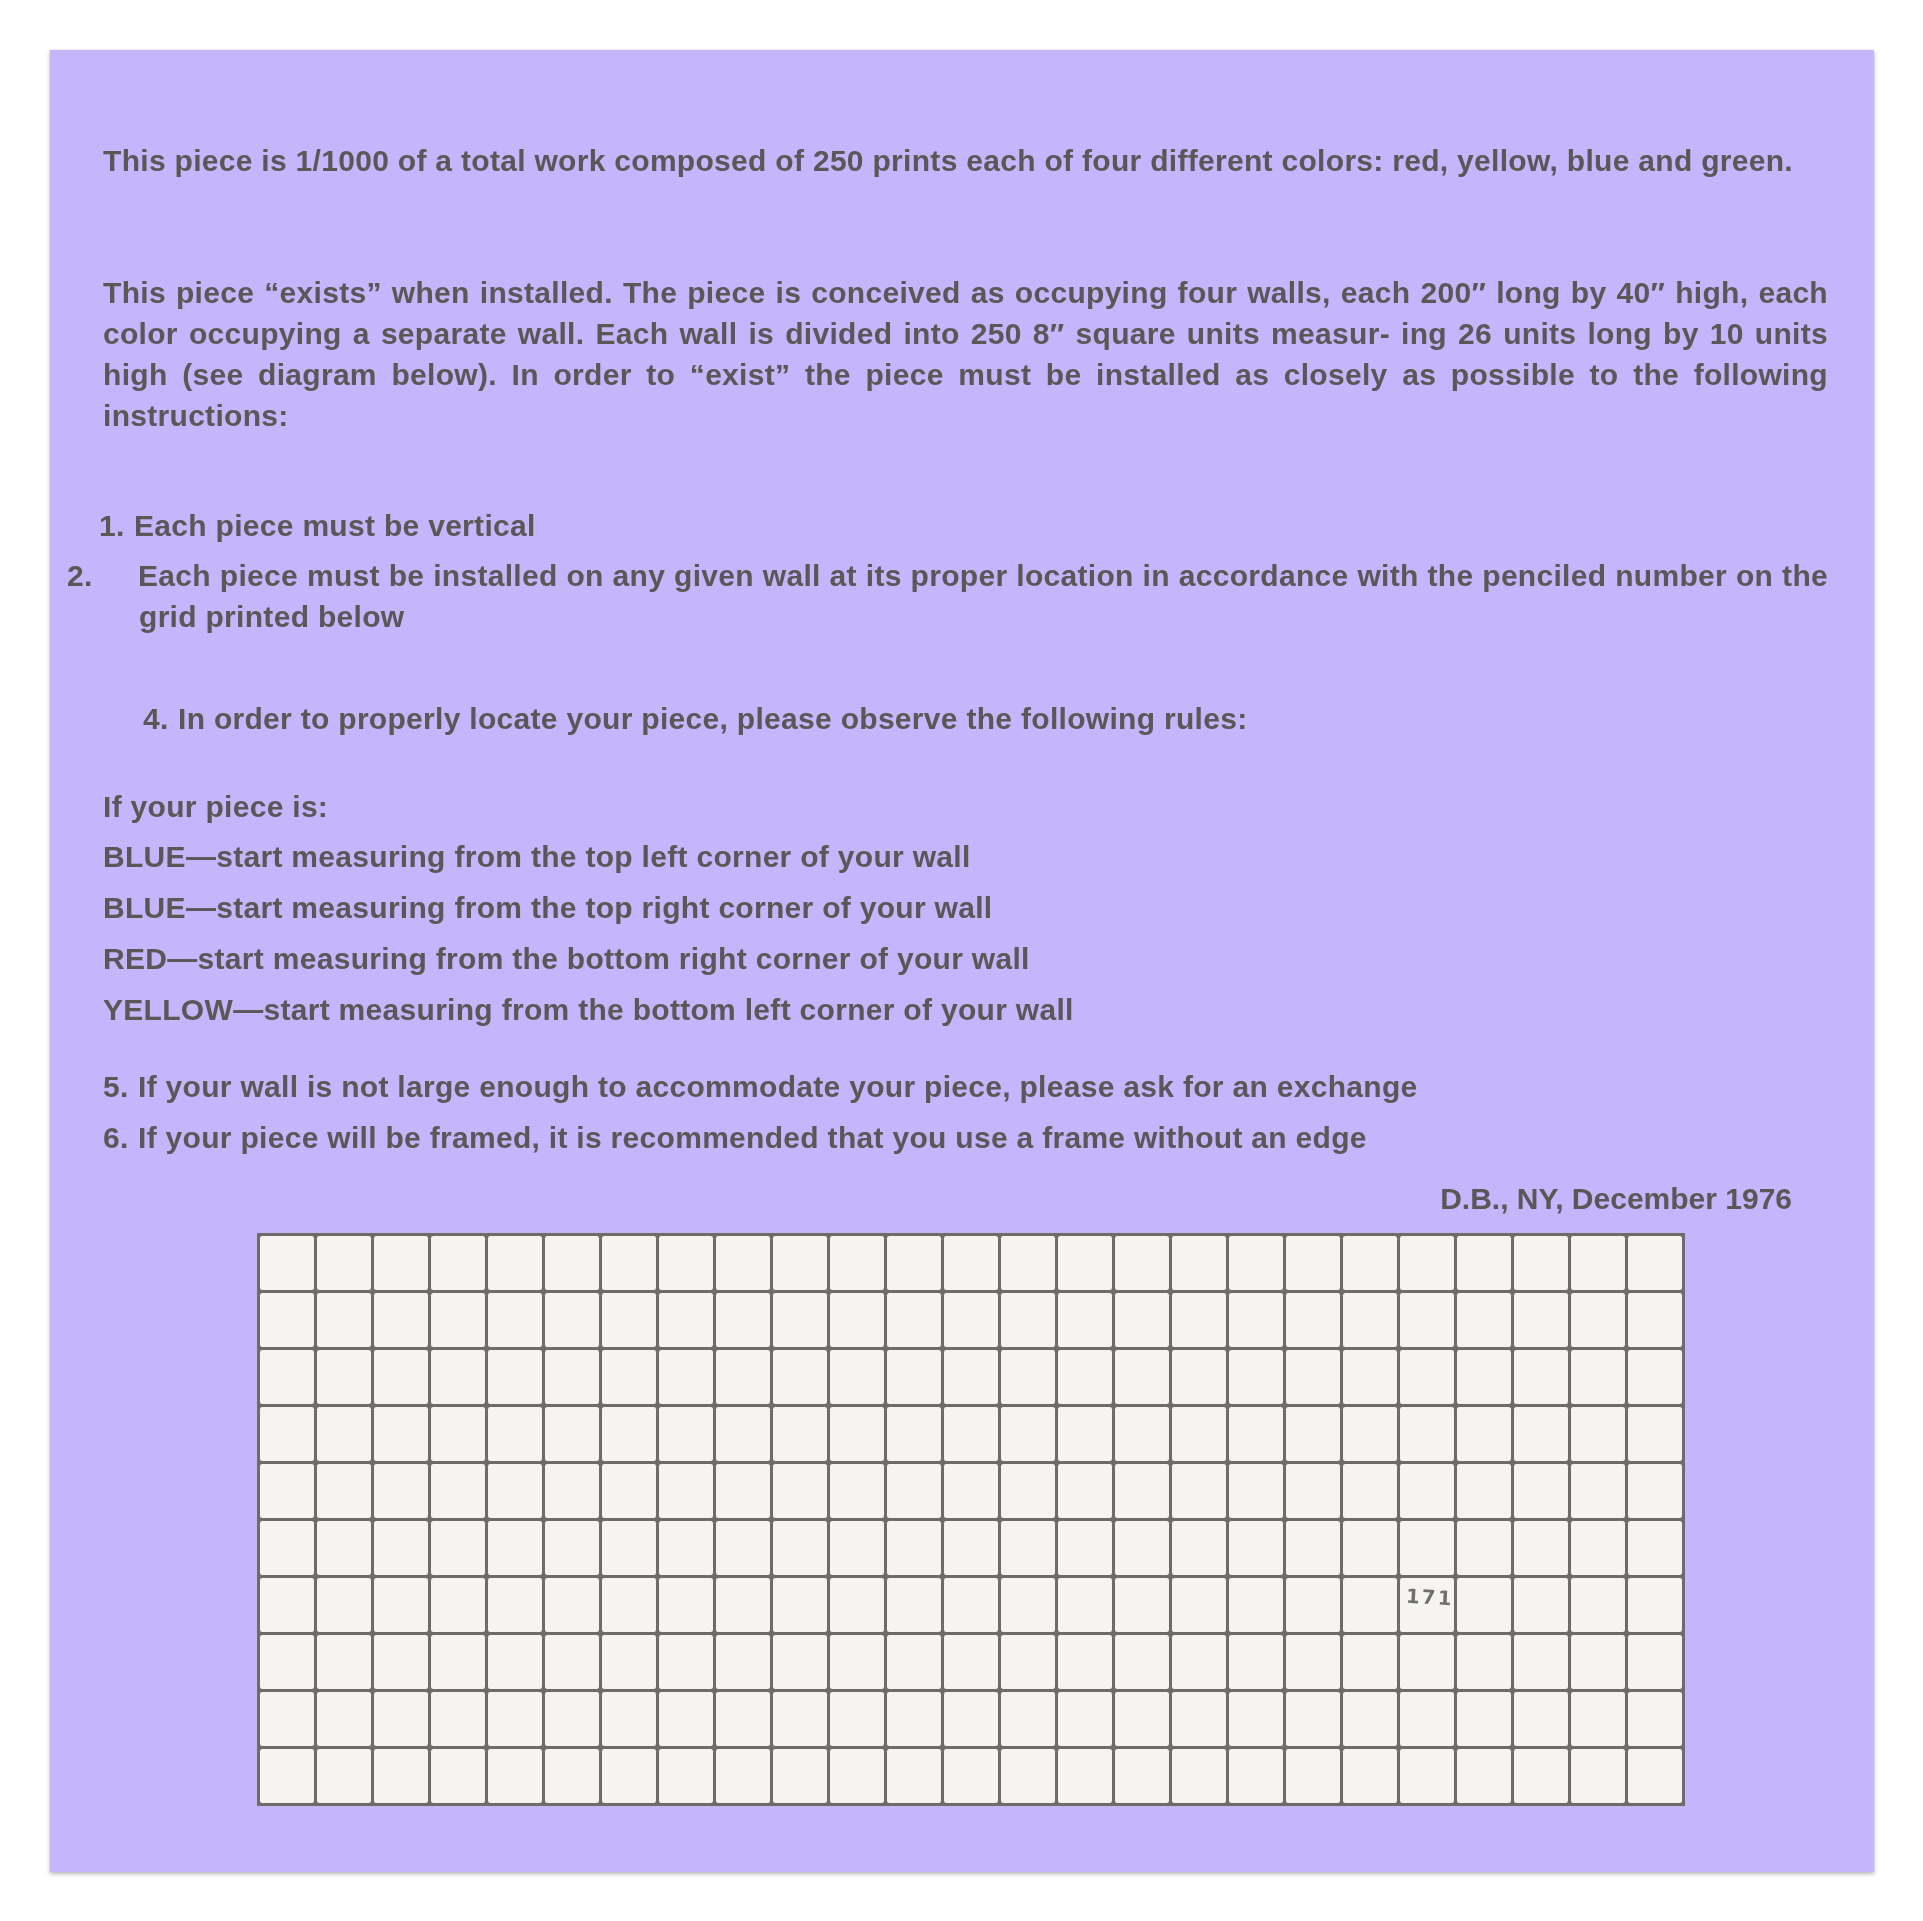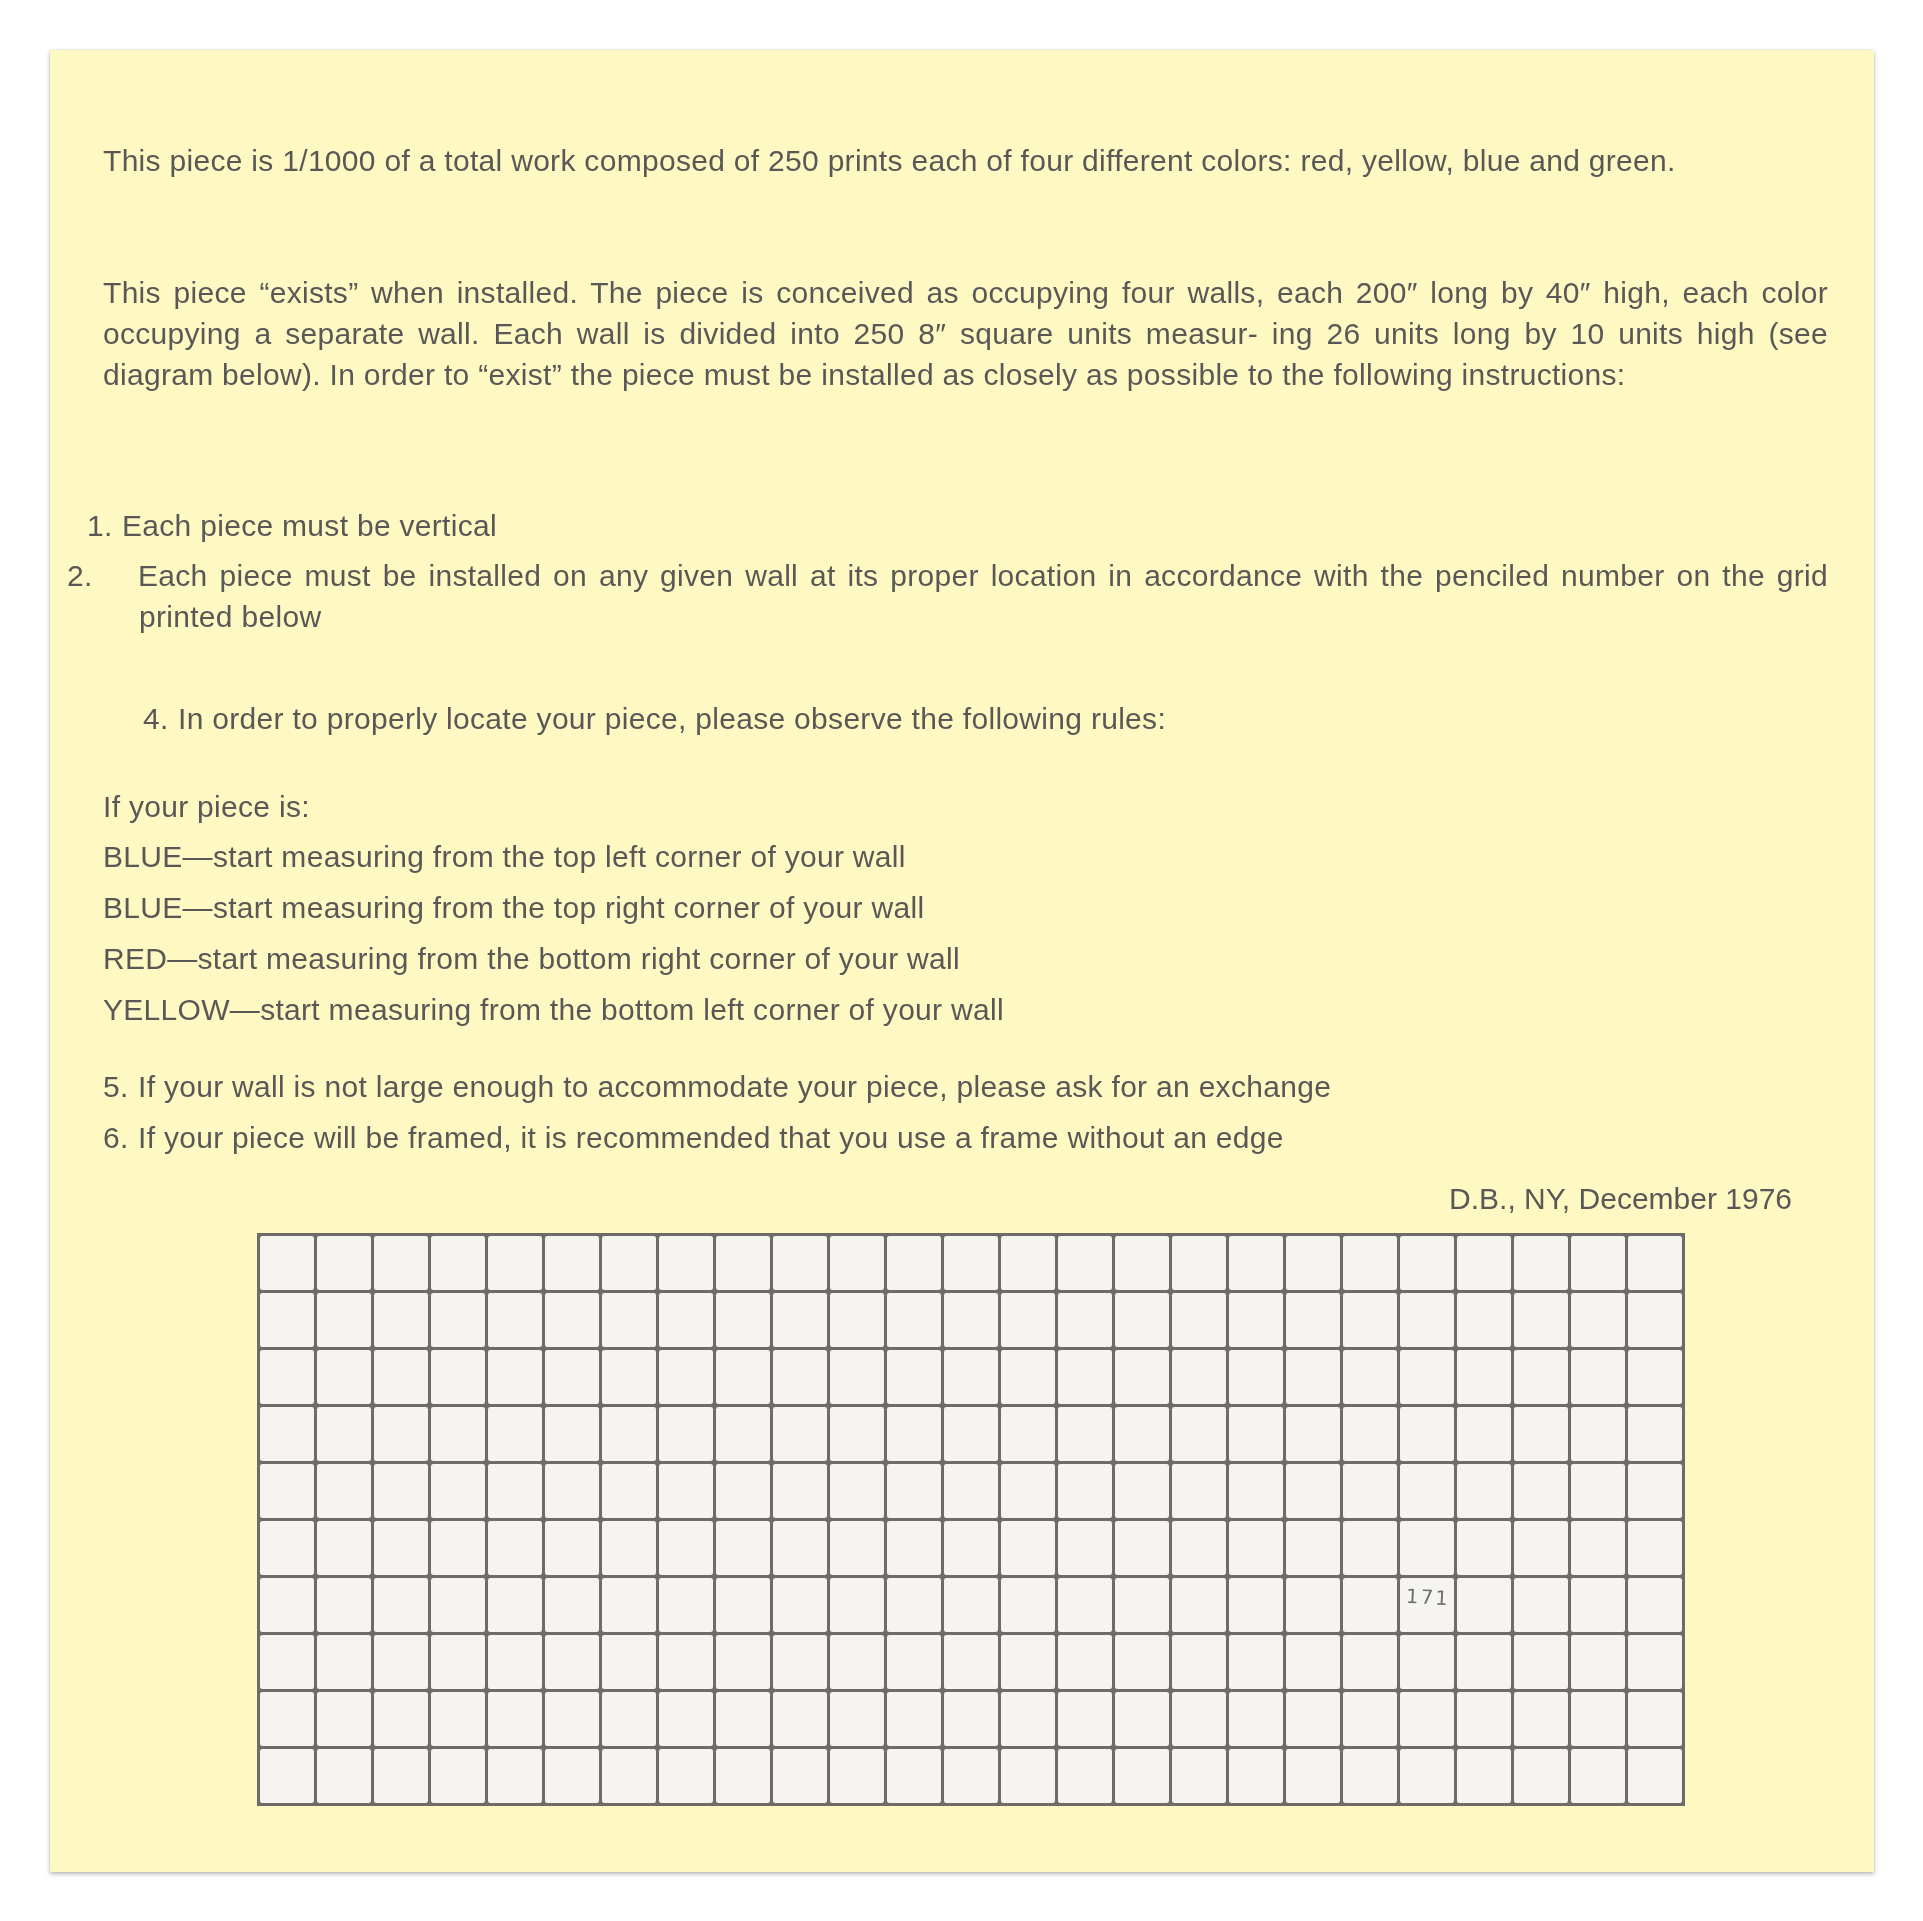--- a/index.html
+++ b/index.html
@@ -12,22 +12,23 @@
       height: 1922px;
       position: relative;
       overflow: hidden;
     }
     .sheet {
       position: absolute;
       left: 50px;
       top: 50px;
       width: 1824px;
       height: 1822px;
-      background: #fef9c3;
+      background: #c4b5fd;
       box-shadow: 0 1.5px 4.5px rgba(0,0,0,0.28), 0 0 0.8px rgba(0,0,0,0.25);
+      font-weight: bold;
     }
     .text {
       position: absolute;
       font-family: "Liberation Sans", sans-serif;
       color: #5a5856;
       font-size: 30px;
       letter-spacing: 0.3px;
       line-height: 41px;
       white-space: nowrap;
     }
@@ -82,21 +83,21 @@
   </style>
 </head>
 <body>
 
 <div class="sheet">
 
   <div class="text justify" style="left:53px; top:90px; width:1725px;">This piece is 1/1000 of a total work composed of 250 prints each of four different colors: red, yellow, blue and green.</div>
 
   <div class="text justify" style="left:53px; top:222px; width:1725px;">This piece “exists” when installed. The piece is conceived as occupying four walls, each 200″ long by 40″ high, each color occupying a separate wall. Each wall is divided into 250 8″ square units measur- ing 26 units long by 10 units high (see diagram below). In order to “exist” the piece must be installed as closely as possible to the following instructions:</div>
 
-  <div class="text" style="left:37px; top:455px;">
+  <div class="text" style="left:49px; top:455px;">
     <span class="num">1.</span><span>Each piece must be vertical</span>
   </div>
 
   <div class="text justify hang" style="left:53px; top:505px; width:1689px;">
     <span class="num">2.</span><span>Each piece must be installed on any given wall at its proper location in accordance with the penciled number on the grid printed below</span>
   </div>
 
 
   <div class="text" style="left:53px; top:648px;margin-left:40px;">
     <span class="num">4.</span><span>In order to properly locate your piece, please observe the following rules:</span>

